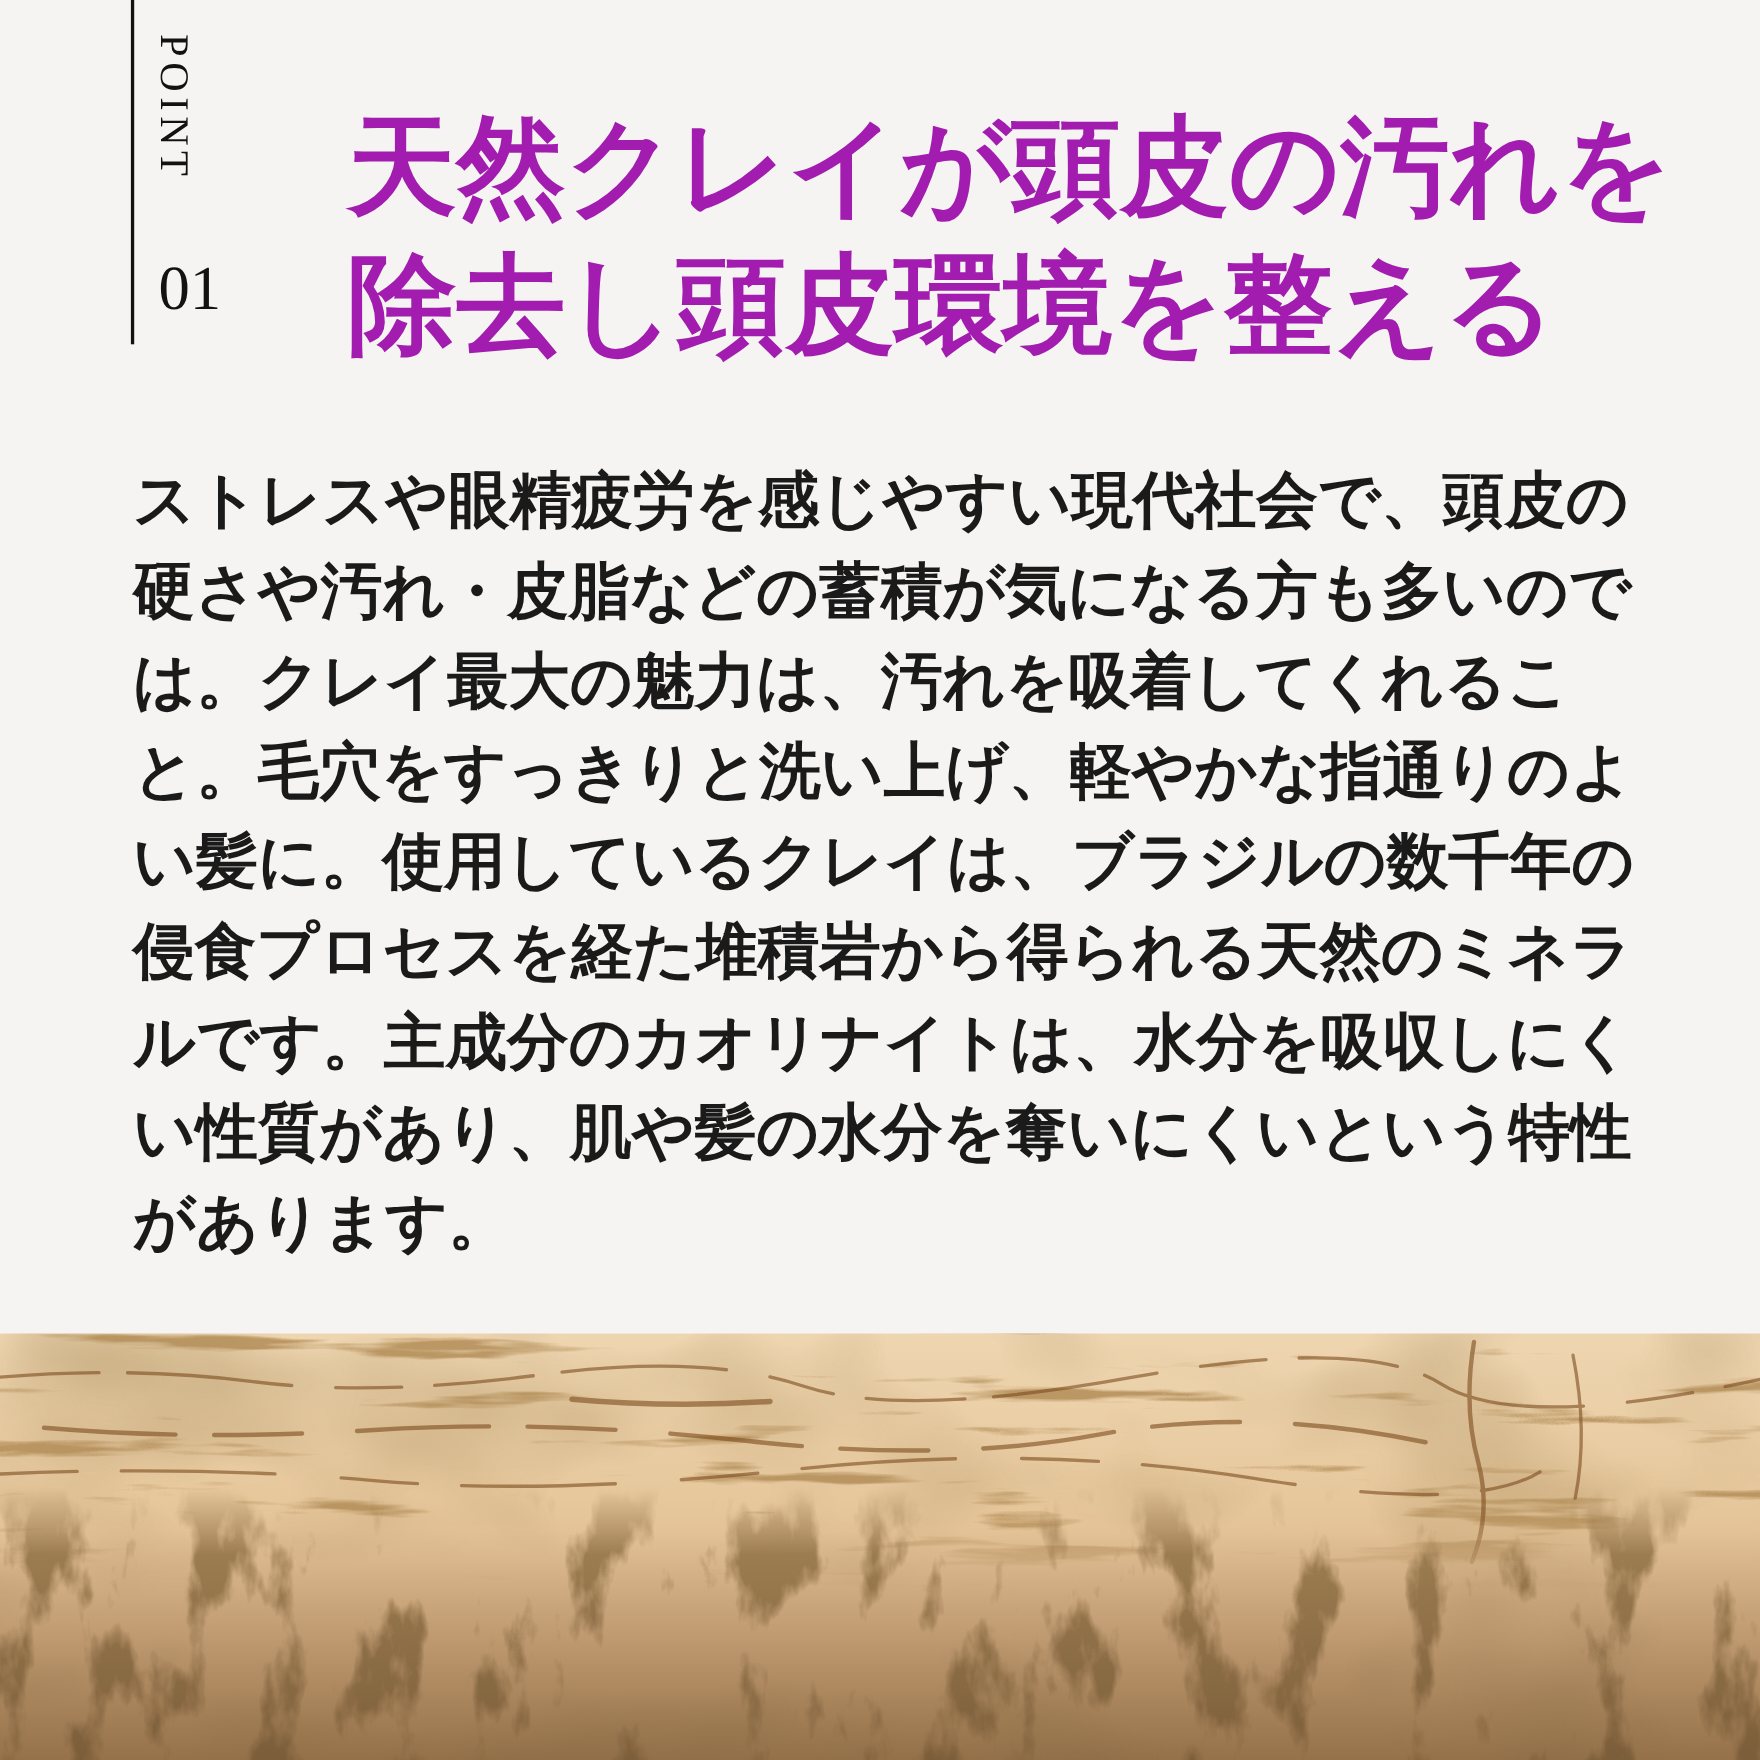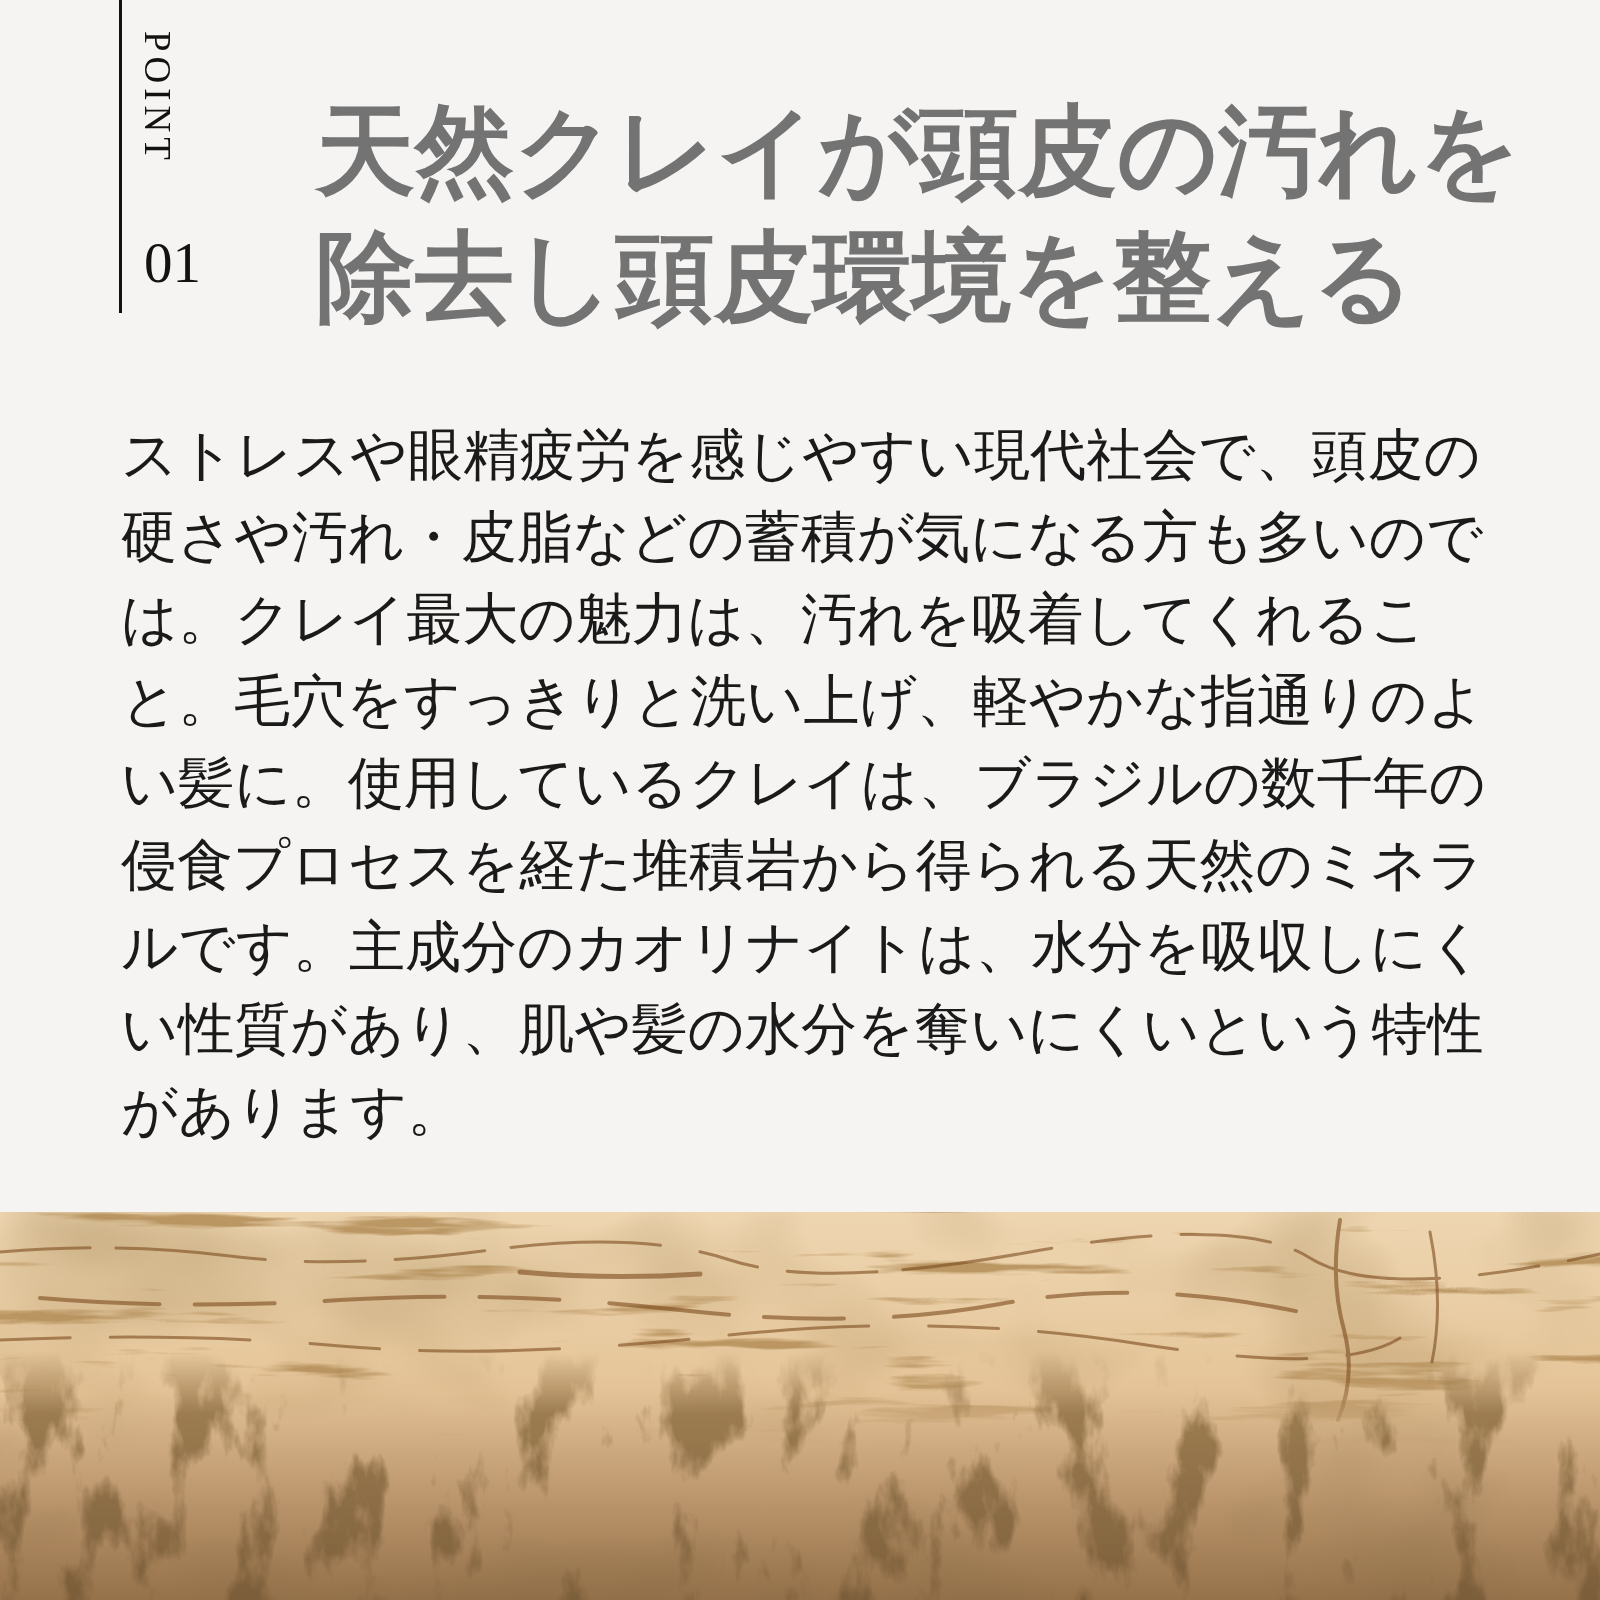--- a/index.html
+++ b/index.html
@@ -16,25 +16,25 @@
     font-size:37px;letter-spacing:5px;color:#121212;white-space:nowrap;
   }
   .point-number{
     position:absolute;left:144px;top:234px;
     font-family:"Liberation Serif",serif;
     font-size:57px;line-height:1;color:#121212;
   }
   .heading{
     position:absolute;left:316px;top:88px;width:1240px;
     font-size:99px;line-height:126px;font-weight:800;
-    letter-spacing:0;color:#737373;white-space:pre-line;margin:0;
+    letter-spacing:0;color:#a21caf;white-space:pre-line;margin:0;
   }
   .body-text{
     position:absolute;left:121px;top:414px;width:1420px;
-    font-size:56px;line-height:82px;font-weight:400;
+    font-size:56px;line-height:82px;font-weight:700;
     color:#1a1a1a;white-space:pre-line;margin:0;
   }
   .clay{
     position:absolute;left:0;top:1212px;width:1600px;height:388px;overflow:hidden;
   }
   .clay svg{display:block;}
 </style>
 </head>
 <body>
 

